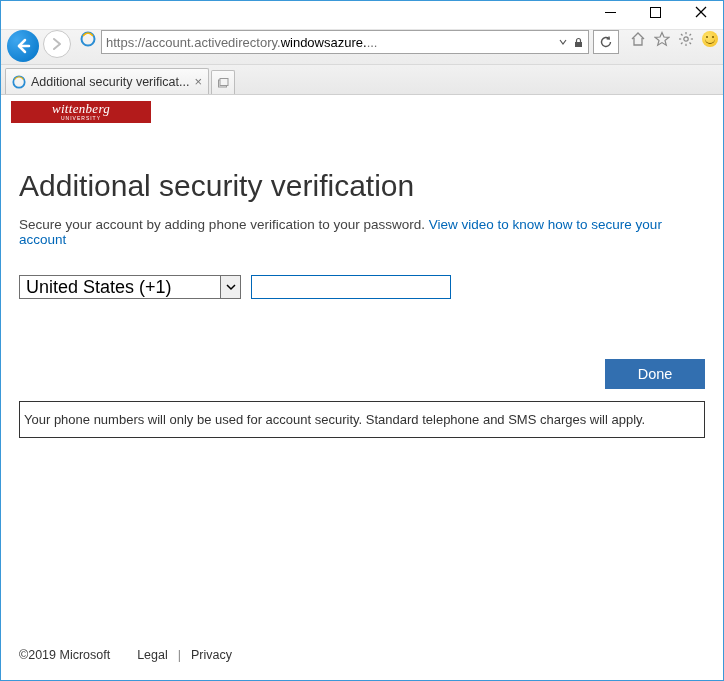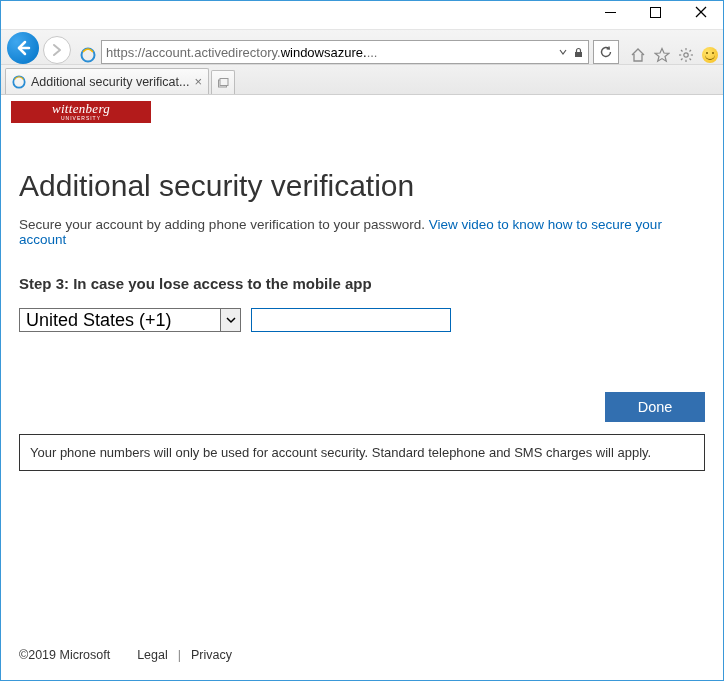--- a/index.html
+++ b/index.html
@@ -30,21 +30,21 @@
     cursor: default;
   }
   .titlebar svg { display: block; }
   
   .navbar {
     height: 36px;
     background: linear-gradient(#f4f4f4, #ececec);
     border-top: 1px solid #e5e5e5;
     border-bottom: 1px solid #d9d9d9;
     display: flex;
-    align-items: flex-end;
+    align-items: flex-start;
     padding: 0 4px 0 6px;
     gap: 4px;
   }
   .nav-arrow {
     width: 32px; height: 32px;
     border-radius: 50%;
     display: flex; align-items: center; justify-content: center;
   }
   .nav-back {
     background: radial-gradient(circle at 30% 30%, #3fa7ef, #0072c6);
@@ -243,21 +243,21 @@
     background: #326fb0;
     color: #fff;
     border: none;
     font-size: 14.5px;
     cursor: pointer;
   }
   .right { display: flex; justify-content: flex-end; margin-top: 60px; }
   .notice {
     margin-top: 12px;
     border: 1px solid #333;
-    padding: 10px 10px;
+    padding: 10px 4px;
     font-size: 13px;
     color: #333;
   }
   .footer {
     margin-top: auto;
     padding: 18px 0 18px 0;
     font-size: 12.5px;
     color: #333;
     display: flex; gap: 10px; align-items: center;
   }
@@ -385,21 +385,20 @@
         <div class="big">wittenberg</div>
         <div class="small">UNIVERSITY</div>
       </div>
     </div>
 
     <div class="content">
       <div class="h1">Additional security verification</div>
       <div class="lead">
         <span>Secure your account by adding phone verification to your password. </span><a href="#">View video to know how to secure your account</a>
       </div>
-      <div class="step">Step 3: In case you lose access to the mobile app</div>
       <div class="row">
         <div class="select-wrap">
           <span class="sv">United States (+1)</span>
           <span class="sbtn">
             <svg width="10" height="10" viewBox="0 0 10 10">
                 <path d="M1 3 L5 7 L9 3" fill="none" stroke="#000" stroke-width="1.5"></path>
               </svg>
           </span>
         </div>
         <input type="text" class="txt" value="" style="">

